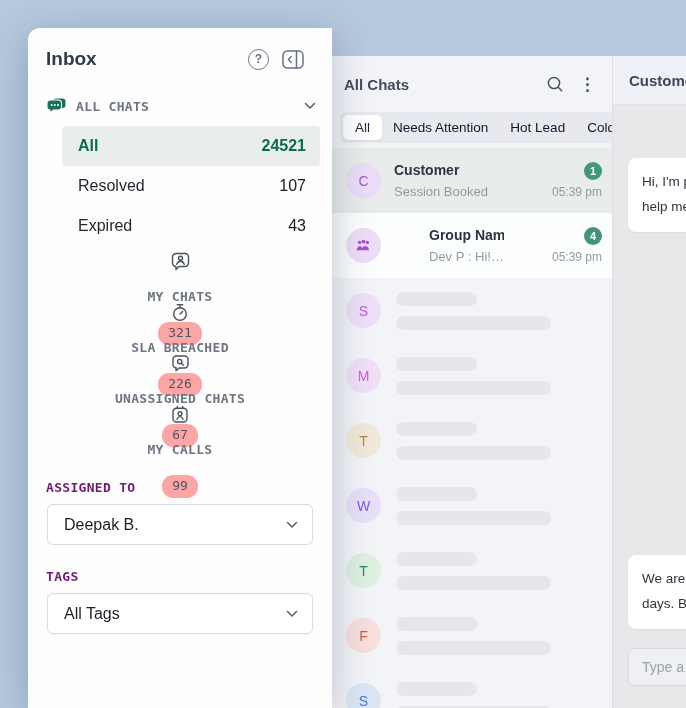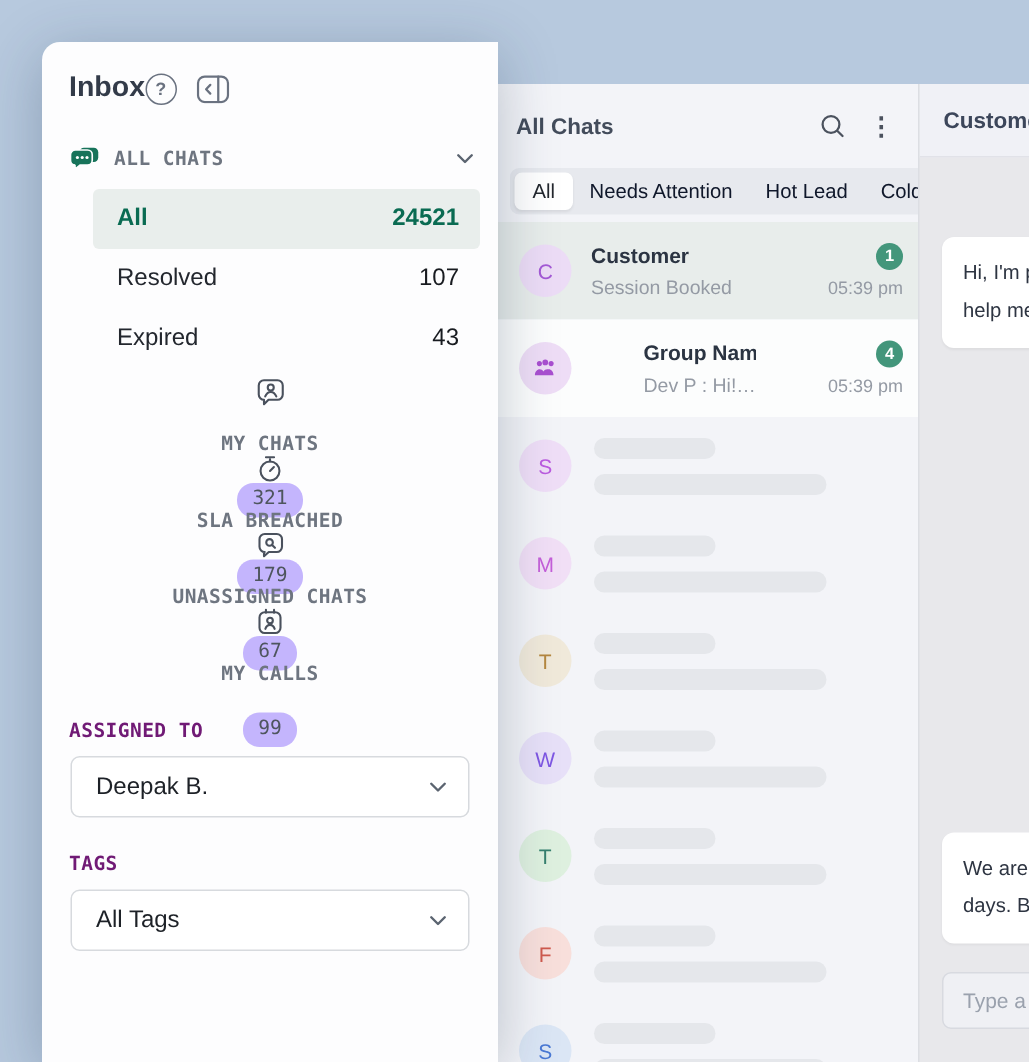--- a/index.html
+++ b/index.html
@@ -83,21 +83,21 @@
     font-family:"Liberation Sans", sans-serif; outline:none;
   }
   .composer::placeholder { color:#9aa1ad; opacity:1; }
 
   
   .panel-left {
     position:absolute; left:28px; top:28px; width:304px; bottom:0; z-index:5;
     background:#fdfdfe; border-radius:12px 0 0 0;
     box-shadow:0 8px 40px rgba(30,50,80,.28); overflow:hidden;
   }
-  .lp-head { display:flex; align-items:center; justify-content:flex-start; padding:20px 28px 24px 18px; }
+  .lp-head { display:flex; align-items:center; justify-content:space-between; padding:20px 28px 24px 18px; }
   .lp-title { font-size:19px; font-weight:600; color:#333b49; }
   .lp-head-icons { display:flex; align-items:center; gap:13px; }
   .icon-circle {
     width:21px; height:21px; border:1.5px solid #6a7280; border-radius:50%;
     display:flex; align-items:center; justify-content:center;
     font-size:12px; color:#6a7280; font-weight:600;
   }
   .sec-row { display:flex; align-items:center; gap:10px; padding:0 16px 0 18px; height:24px; margin-bottom:8px; }
   .sec-label { font-family:"DejaVu Sans Mono", monospace; font-size:13px; font-weight:600; letter-spacing:.3px; color:#6e7580; white-space:nowrap; }
   .sec-spacer { flex:1; }
@@ -105,21 +105,21 @@
     height:40px; display:flex; align-items:center; justify-content:space-between;
     margin:0 12px 0 34px; padding:0 14px 0 16px; border-radius:4px;
     font-size:16px; color:#23272e;
   }
   .filter-row .cnt { font-size:16px; color:#181b20; }
   .filter-row.selected { background:#e9eeec; }
   .filter-row.selected, .filter-row.selected .cnt { color:#0a6b52; font-weight:600; }
   .shortcuts { margin-top:6px; }
   .short-row { display:flex; align-items:center; gap:18px; padding:0 18px; height:51px;flex-direction:column; }
   .pill {
-    background:#c4b5fd; color:#4e555e; font-family:"DejaVu Sans Mono", monospace;
+    background:#fca5a5; color:#4e555e; font-family:"DejaVu Sans Mono", monospace;
     font-size:13px; padding:3px 10px 4px; border-radius:11px; line-height:1.2;
   }
   .field-label { margin:24px 18px 9px; font-family:"DejaVu Sans Mono", monospace; font-size:13px; font-weight:600; letter-spacing:.3px; color:#701a75; }
   .select-box {
     margin:0 19px; height:41px; background:#fff;
     border:1px solid #d7dade; border-radius:6px;
     display:flex; align-items:center; justify-content:space-between;
     padding:0 14px 0 16px; font-size:16px; color:#1d2127;
   }
   svg { display:block; }
@@ -307,21 +307,21 @@
       <span class="pill">321</span>
     </div>
     <div class="short-row">
       <span>
         <svg width="18" height="19" viewBox="0 0 18 19" fill="none" stroke="#4a515d" stroke-width="1.4" stroke-linecap="round">
           <circle cx="9" cy="11" r="6.3"></circle>
           <path d="M6.3 1.8h5.4M9 3.2v1.5M9 11l2.6-2.6"></path>
         </svg>
       </span>
       <span class="sec-label">SLA BREACHED</span>
-      <span class="pill">179</span>
+      <span class="pill">226</span>
     </div>
     <div class="short-row">
       <span>
         <svg width="19" height="19" viewBox="0 0 19 19" fill="none" stroke="#4a515d" stroke-width="1.4" stroke-linecap="round" stroke-linejoin="round">
           <path d="M2 5.5A3.5 3.5 0 015.5 2h8A3.5 3.5 0 0117 5.5v5a3.5 3.5 0 01-3.5 3.5H8.2L5 16.8V14h.5A3.5 3.5 0 012 10.5z"></path>
           <circle cx="8.7" cy="7.6" r="2.2"></circle>
           <path d="M10.4 9.3l1.9 1.9"></path>
         </svg>
       </span>
       <span class="sec-label">UNASSIGNED CHATS</span>

